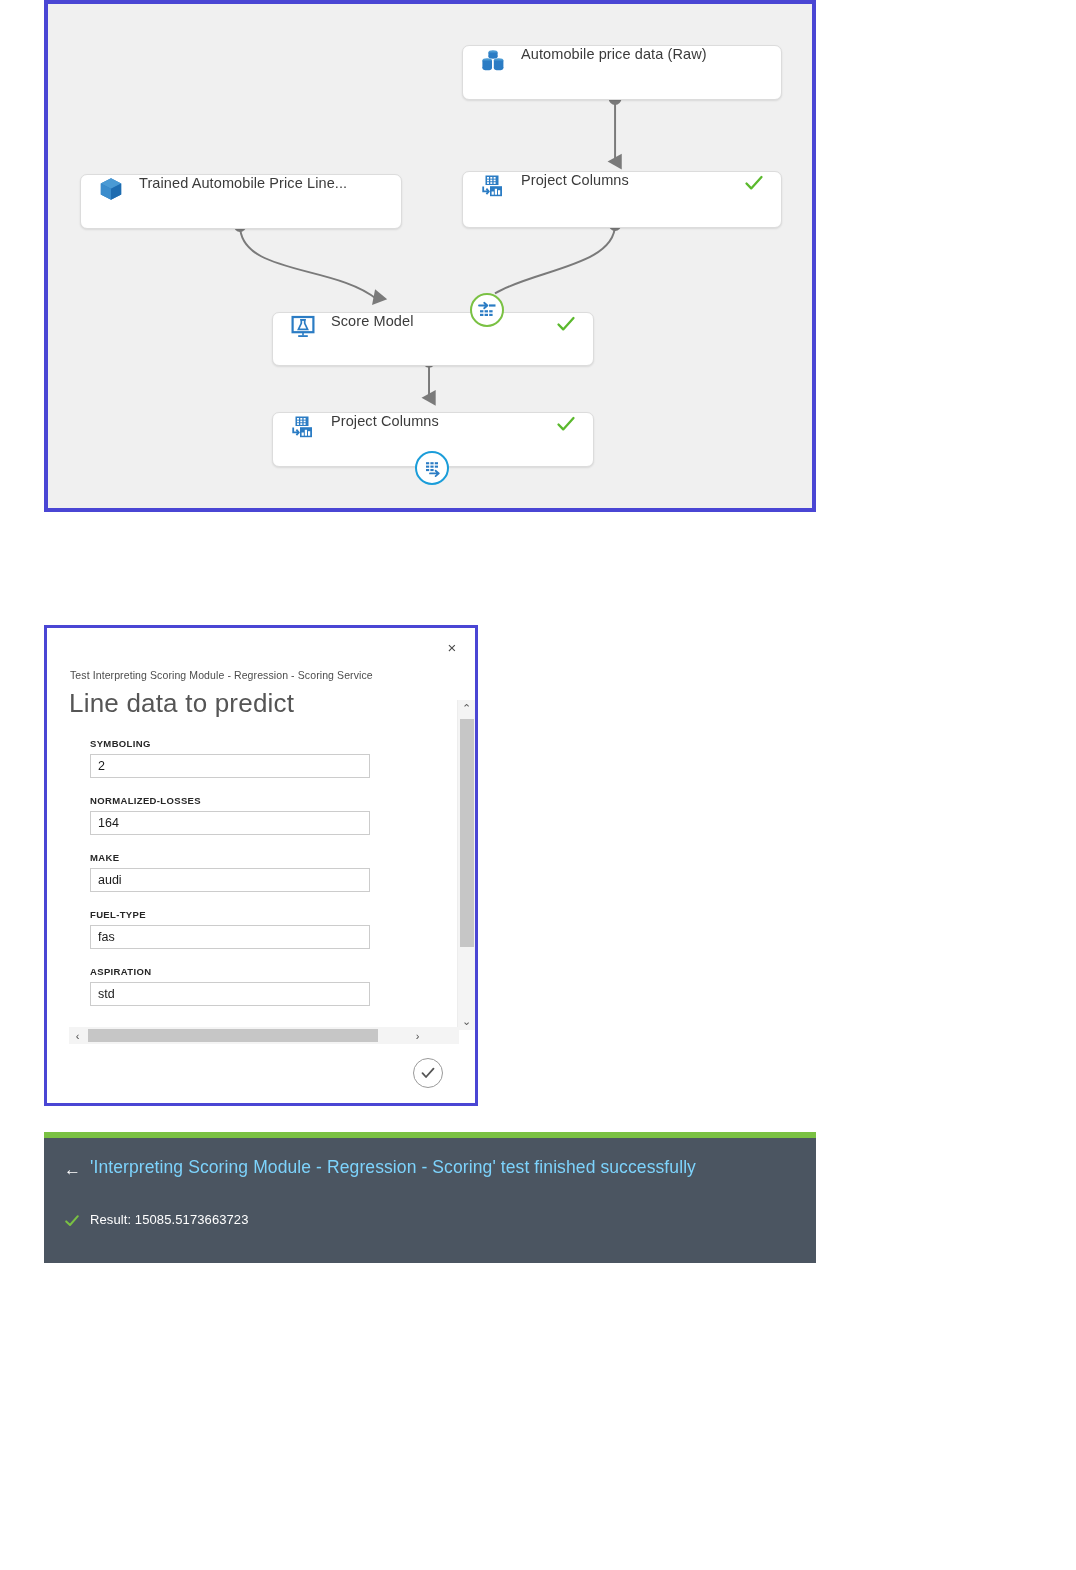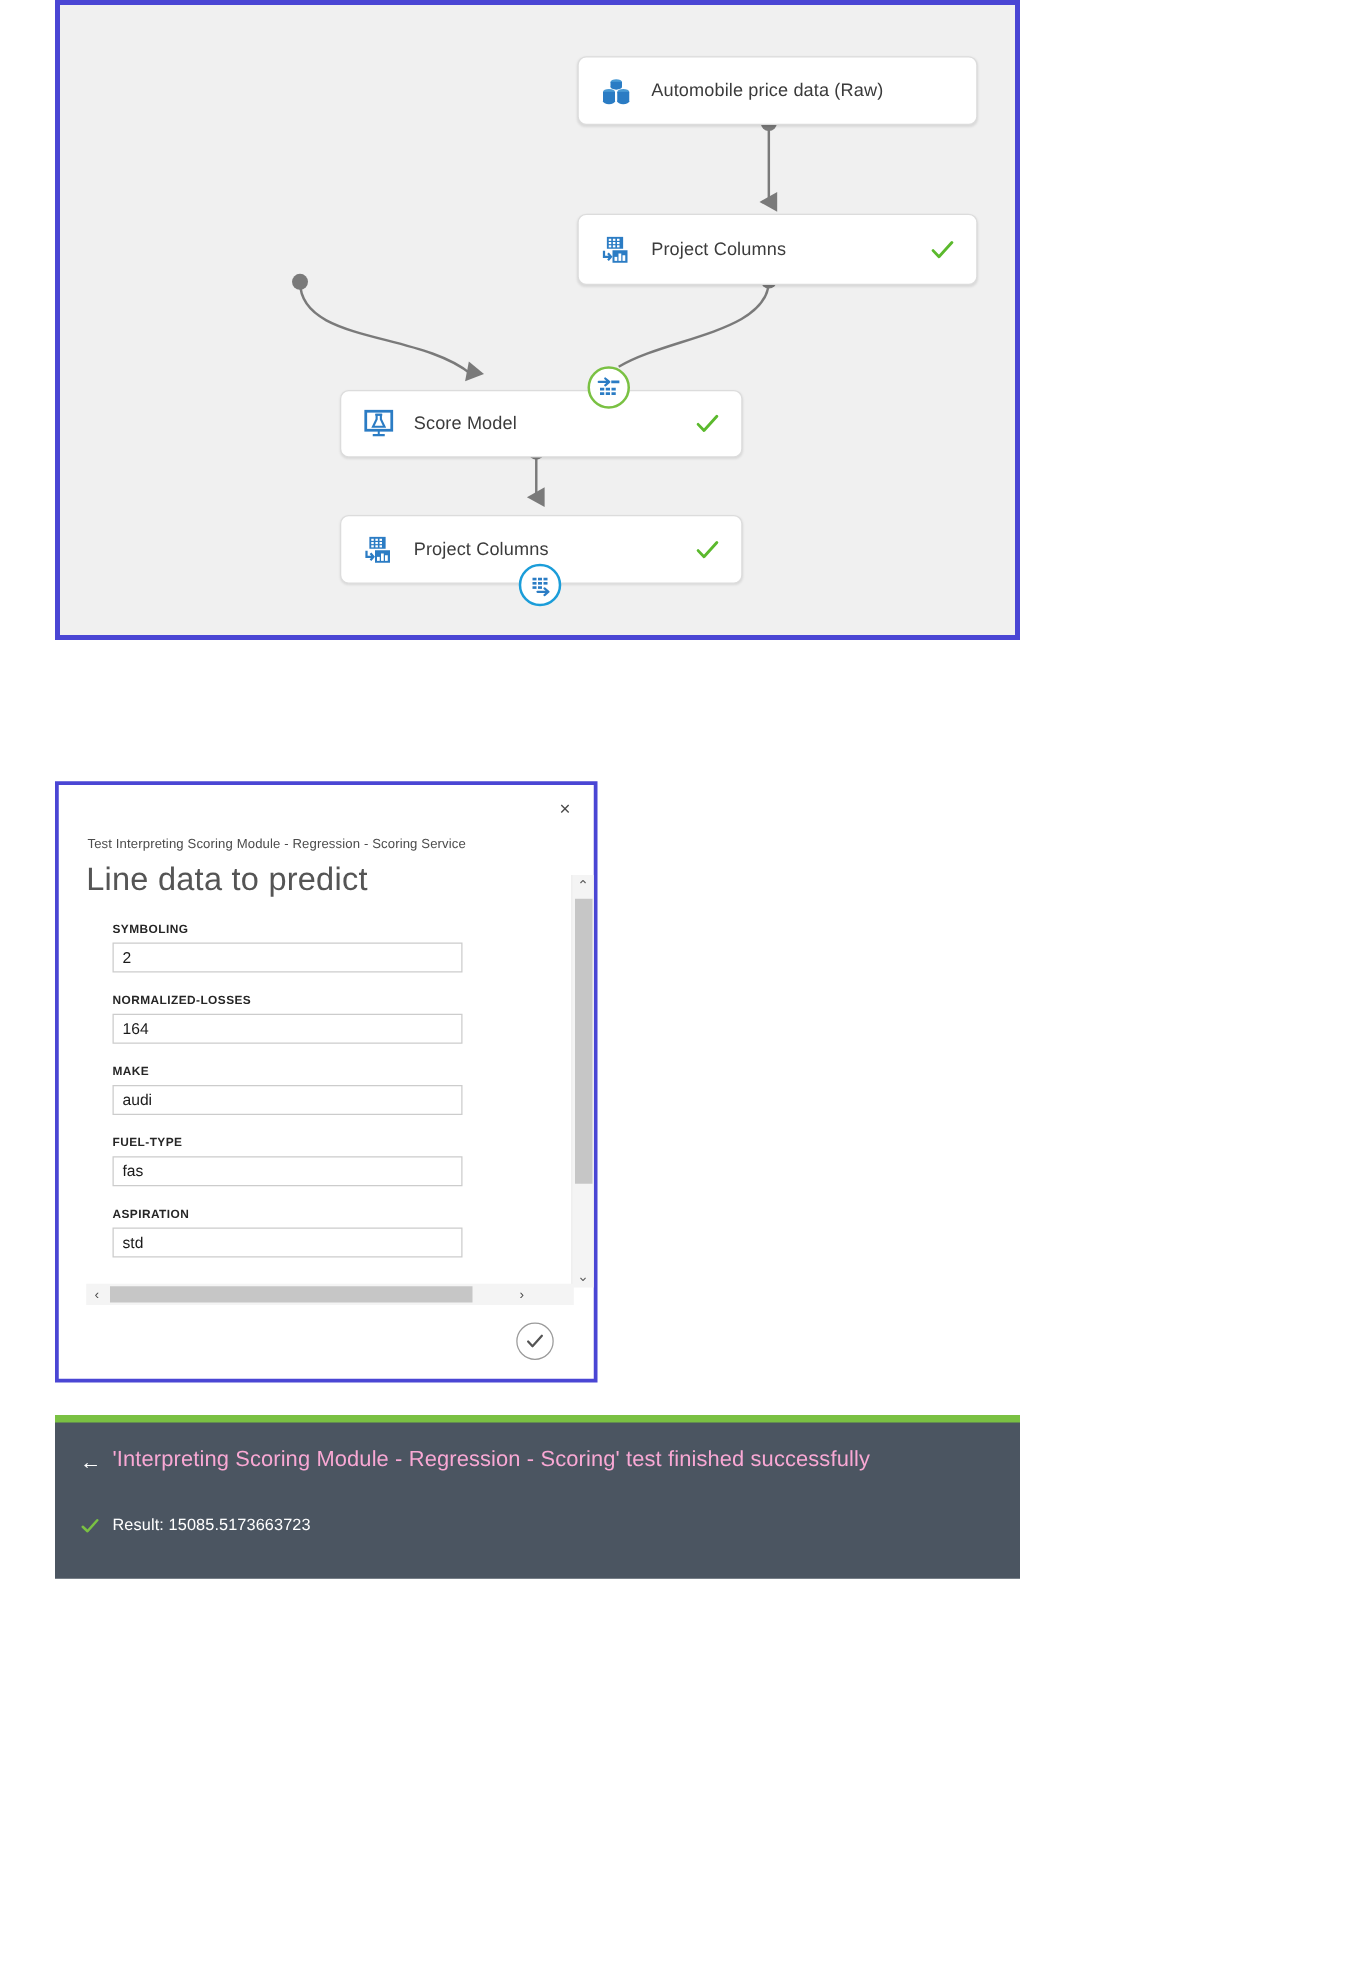--- a/index.html
+++ b/index.html
@@ -34,21 +34,20 @@
     pointer-events: none;
   }
 
   .node {
     position: absolute;
     background: #ffffff;
     border: 1px solid #dcdcdc;
     border-radius: 7px;
     box-shadow: 0 1px 2px rgba(0,0,0,0.10);
     display: flex;
-    align-items: center;
     box-sizing: border-box;
     padding: 0 16px;
   }
   .node-icon {
     width: 28px;
     height: 28px;
     flex: 0 0 28px;
     display: flex;
     align-items: center;
     justify-content: center;
@@ -272,21 +271,21 @@
     color: #ffffff;
     cursor: pointer;
     line-height: 1;
   }
   #status-message {
     position: absolute;
     left: 46px;
     top: 25px;
     font-size: 17.5px;
     font-weight: 300;
-    color: #f9a8d4;
+    color: #7dd3fc;
     letter-spacing: 0.1px;
     white-space: nowrap;
   }
   #status-result-check {
     position: absolute;
     left: 20px;
     top: 81px;
     line-height: 0;
   }
   #status-result {
@@ -334,20 +333,31 @@
         <rect x="2.4" y="13.5" width="9.6" height="7.5" fill="#2b7cc4"></rect>
         <ellipse cx="7.2" cy="21" rx="4.8" ry="2.3" fill="#2b7cc4"></ellipse>
         <ellipse cx="18.6" cy="13.5" rx="4.8" ry="2.3" fill="#4a9ad4"></ellipse>
         <rect x="13.8" y="13.5" width="9.6" height="7.5" fill="#2b7cc4"></rect>
         <ellipse cx="18.6" cy="21" rx="4.8" ry="2.3" fill="#2b7cc4"></ellipse>
       </svg>
     </span>
     <span class="node-label">Automobile price data (Raw)</span>
   </div>
 
+  <div class="node" id="node-trained">
+    <span class="node-icon">
+      <svg width="26" height="26" viewBox="0 0 26 26">
+        <path d="M13,2.2 L23.2,7.4 L23.2,18.4 L13,23.8 L2.8,18.4 L2.8,7.4 Z" fill="#2b7cc4"></path>
+        <path d="M13,2.2 L23.2,7.4 L13,12.8 L2.8,7.4 Z" fill="#4a9ad4"></path>
+        <path d="M13,12.8 L23.2,7.4 L23.2,18.4 L13,23.8 Z" fill="#1e6cb0"></path>
+        <path d="M13,12.8 L13,23.8 L2.8,18.4 L2.8,7.4 Z" fill="#3a8ccc"></path>
+      </svg>
+    </span>
+    <span class="node-label">Trained Automobile Price Line...</span>
+  </div>
 
   <div class="node" id="node-projcols-1">
     <span class="node-icon">
       <svg width="26" height="26" viewBox="0 0 26 26">
         <rect x="5.5" y="2.5" width="13" height="9.5" fill="#2b7cc4"></rect>
         <g fill="#ffffff">
           <rect x="7" y="4" width="2" height="1.7"></rect>
             <rect x="10.3" y="4" width="2" height="1.7"></rect>
             <rect x="13.6" y="4" width="2" height="1.7"></rect>
           <rect x="7" y="6.6" width="2" height="1.7"></rect>

